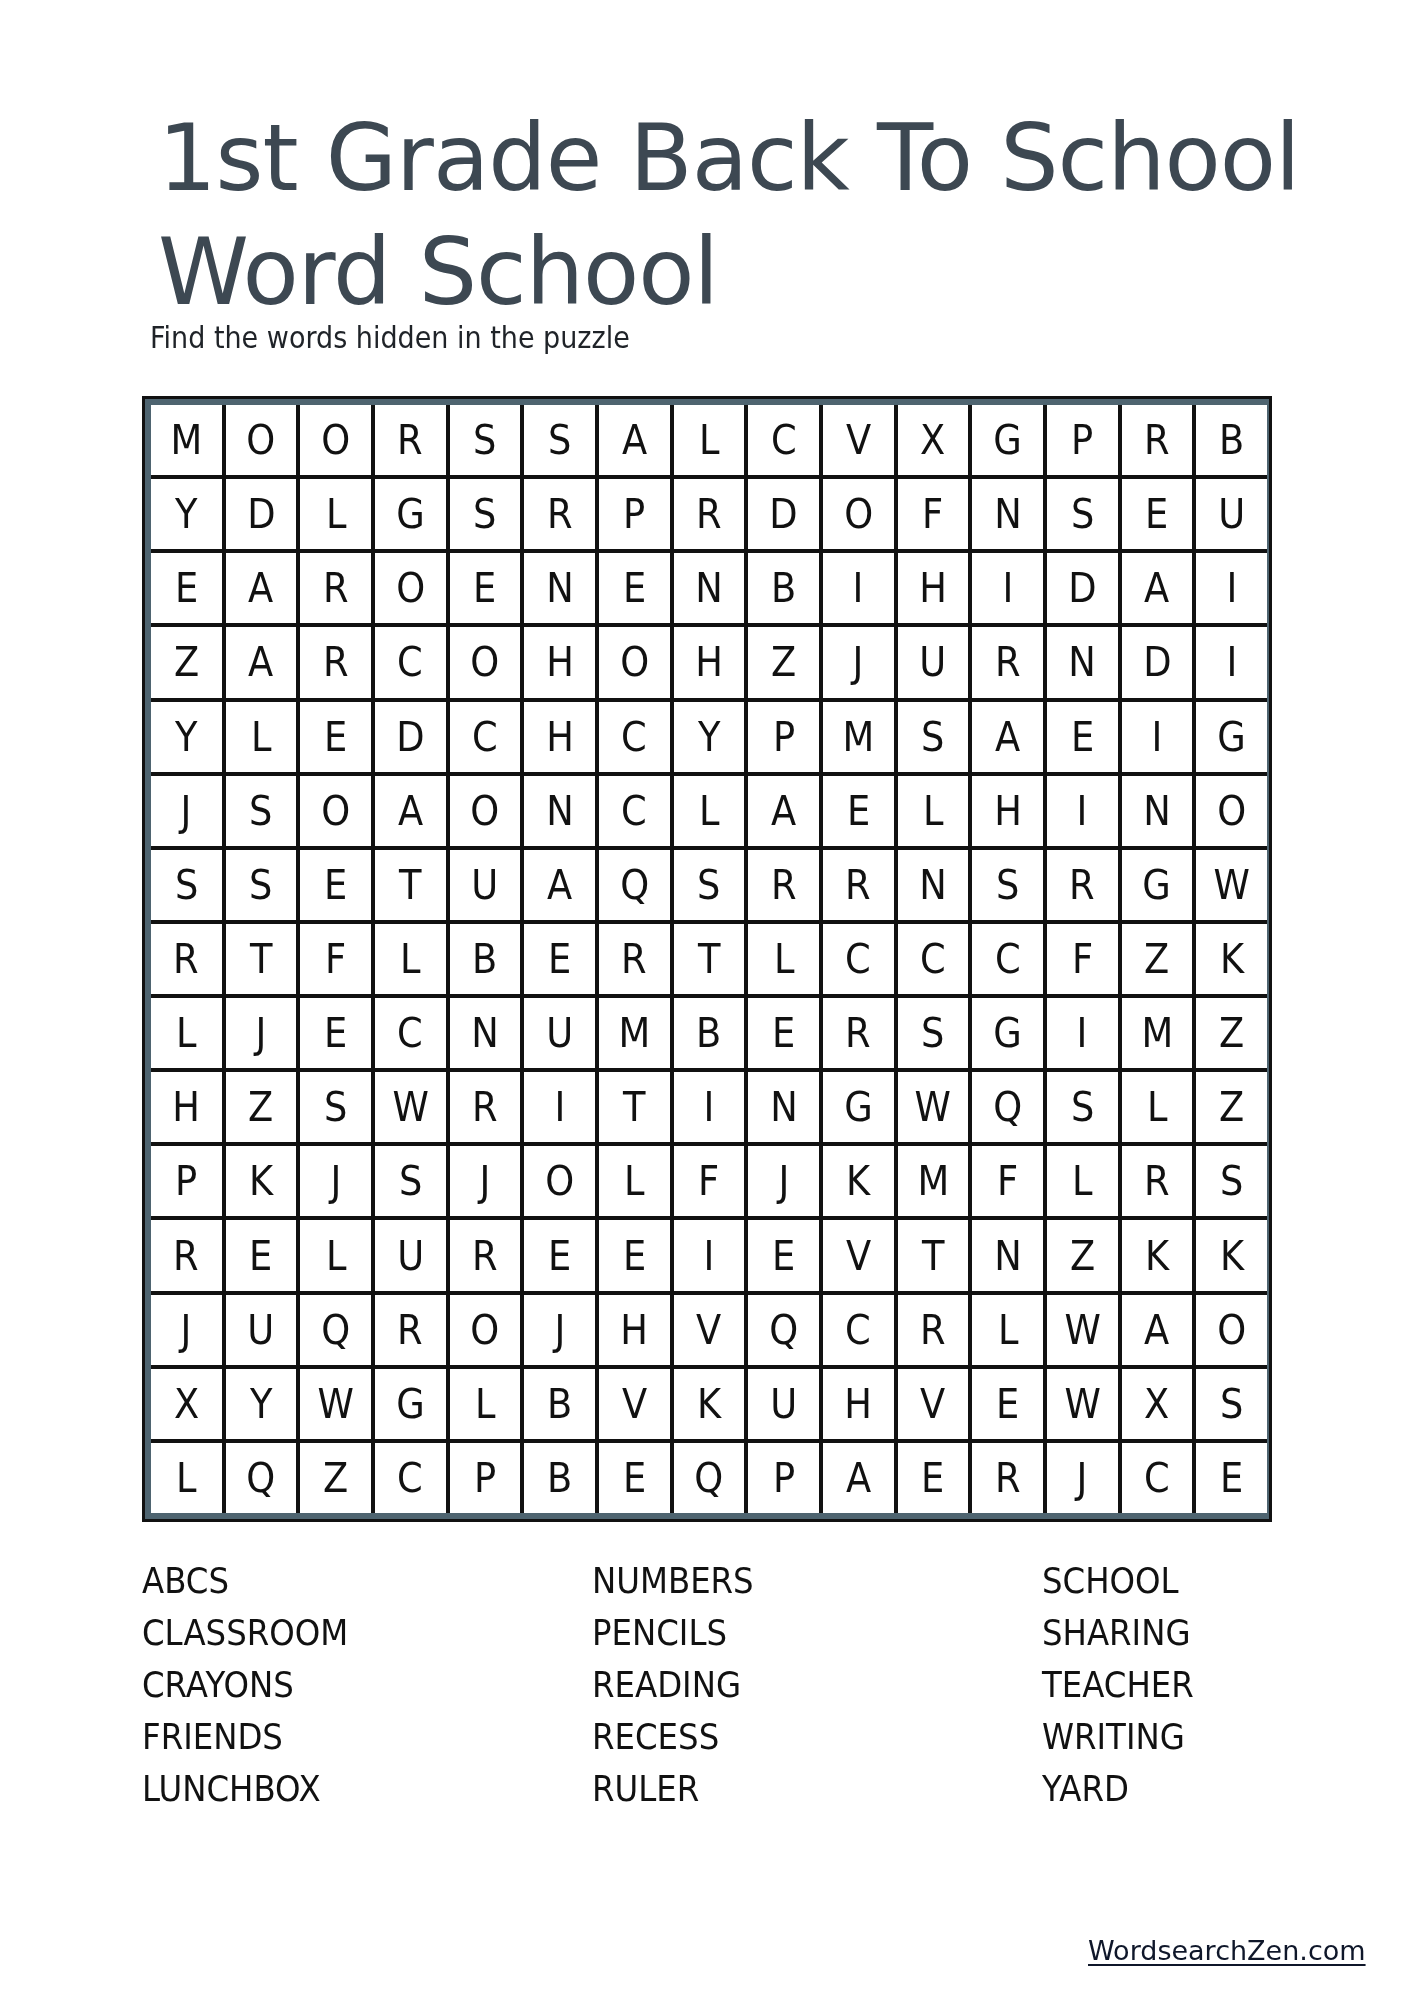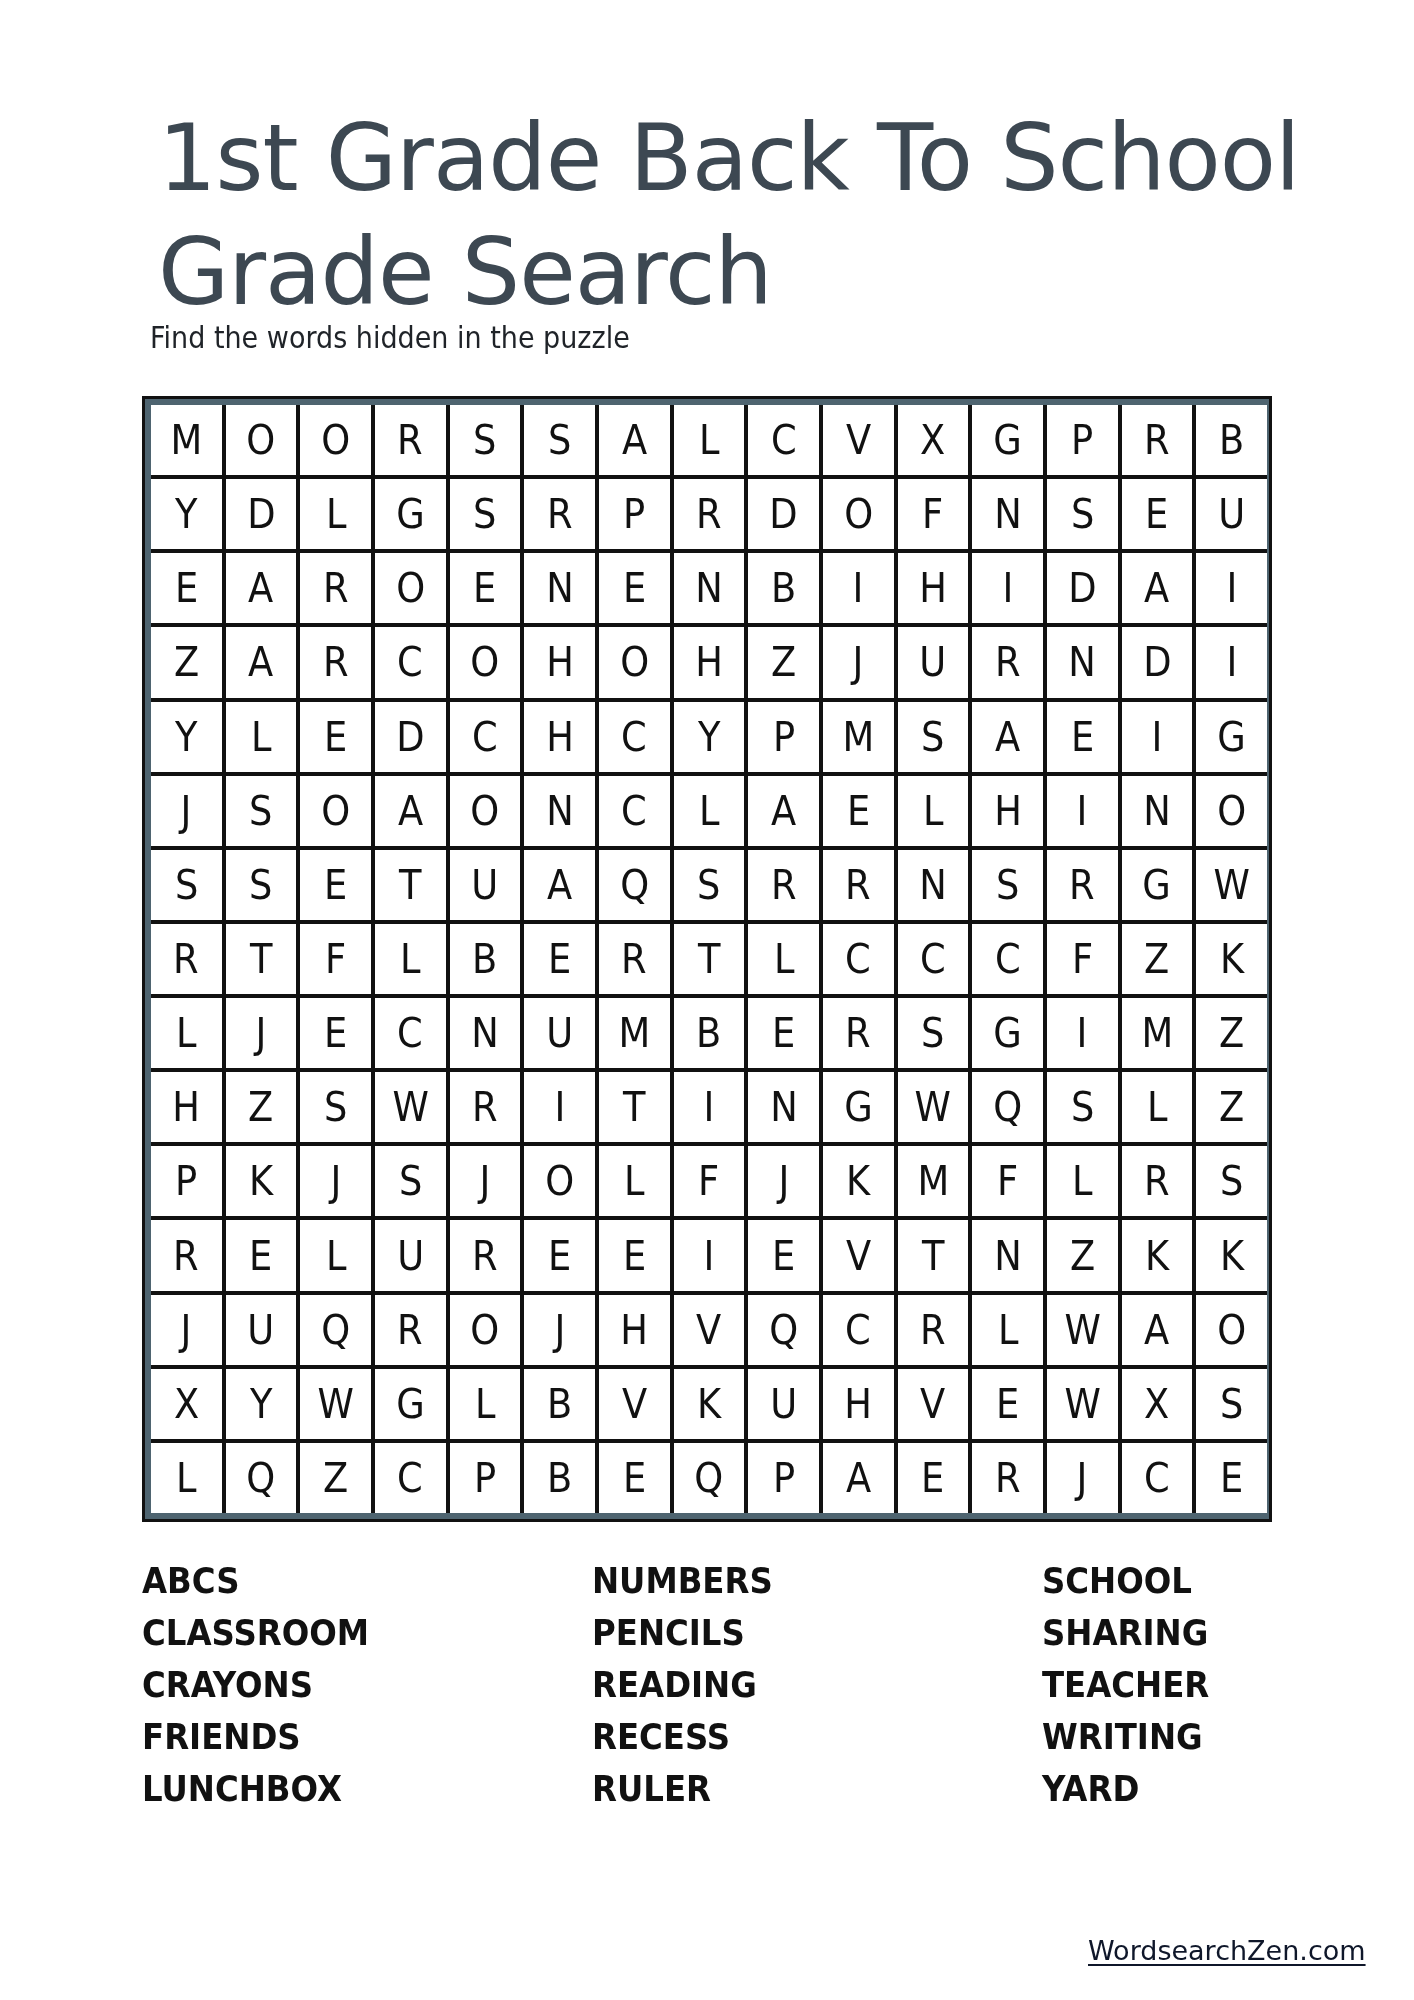--- a/index.html
+++ b/index.html
@@ -37,37 +37,37 @@
       background: #ffffff;
       display: flex; align-items: center; justify-content: center;
       font-family: "DejaVu Sans", sans-serif;
       font-size: 40px; color: #111;
       transform-origin: center;
     }
     .cell span { display: inline-block; transform: scaleX(0.92); }
     .words {
       position: absolute; left: 142px; top: 1555px; width: 1140px;
       display: grid; grid-template-columns: 450px 450px 240px;
-      font-family: "DejaVu Sans", sans-serif; font-weight: bold;
+      font-family: "DejaVu Sans", sans-serif; font-weight: normal;
       font-size: 36px; color: #111;
     }
     .word-col { display: flex; flex-direction: column; }
     .word { height: 52px; line-height: 52px; transform: scaleX(0.9); transform-origin: left; white-space: nowrap; }
     .footer-link {
       position: absolute; left: 1088px; top: 1935px;
       font-family: "DejaVu Sans", sans-serif; font-size: 27px;
       color: #0f172a; text-decoration: underline; text-underline-offset: 4px;
     }
   </style>
 </head>
 <body>
 
 <h1 class="title">
   <span>1st Grade Back To School</span><br>
-  <span>Grade Search</span>
+  <span>Word School</span>
 </h1>
 
 <p class="subtitle">Find the words hidden in the puzzle</p>
 
 <div class="grid-frame">
   <div class="grid" id="grid">
       <div class="cell">
         <span>M</span>
       </div>
       <div class="cell">

